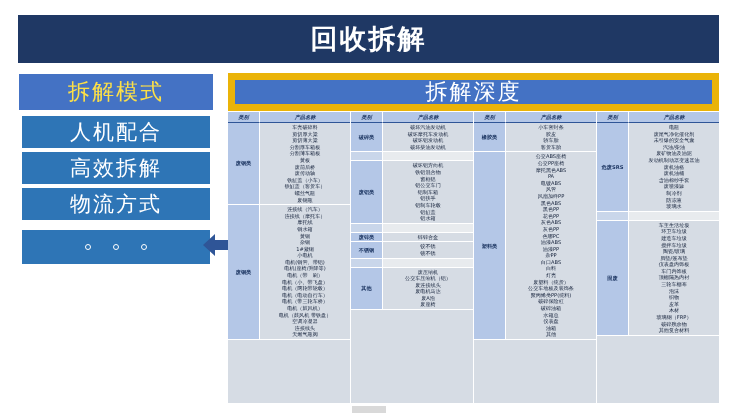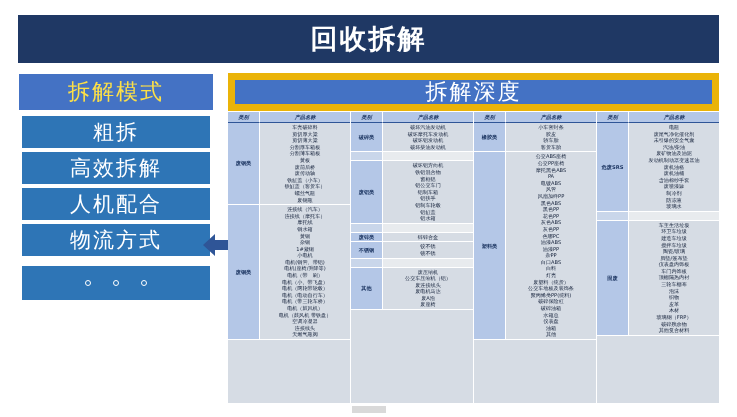--- a/index.html
+++ b/index.html
@@ -104,27 +104,24 @@
   <div class="title-bar">
     <span class="title-text">回收拆解</span>
   </div>
 
   <div class="mode-header">
     <span>拆解模式</span>
   </div>
 
   <div class="mode-list">
     <div class="mode-btn">
-      <span>粗拆</span>
+      <span>人机配合</span>
     </div>
     <div class="mode-btn">
       <span>高效拆解</span>
-    </div>
-    <div class="mode-btn">
-      <span>人机配合</span>
     </div>
     <div class="mode-btn">
       <span>物流方式</span>
     </div>
     <div class="mode-btn dots">
       <div class="dotrow">
         <div class="dot"></div>
         <div class="dot"></div>
         <div class="dot"></div>
       </div>

